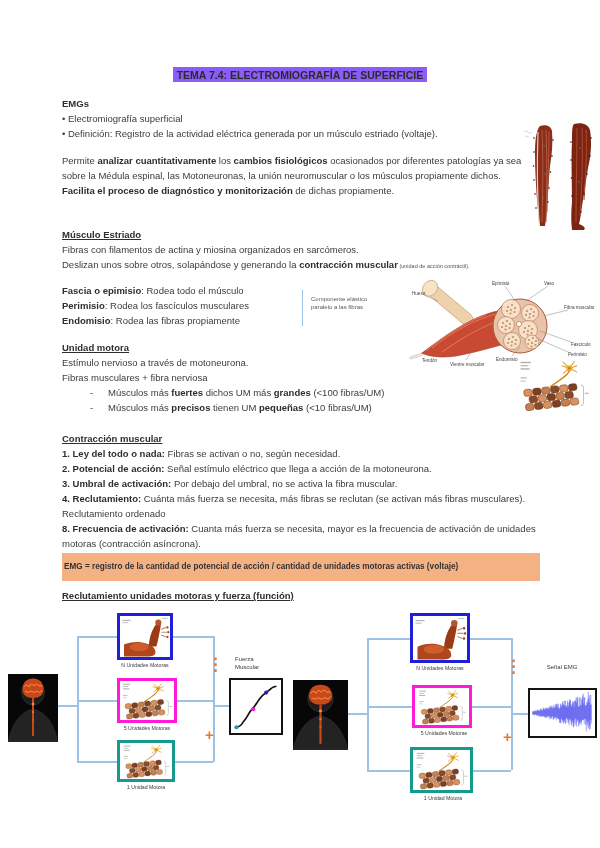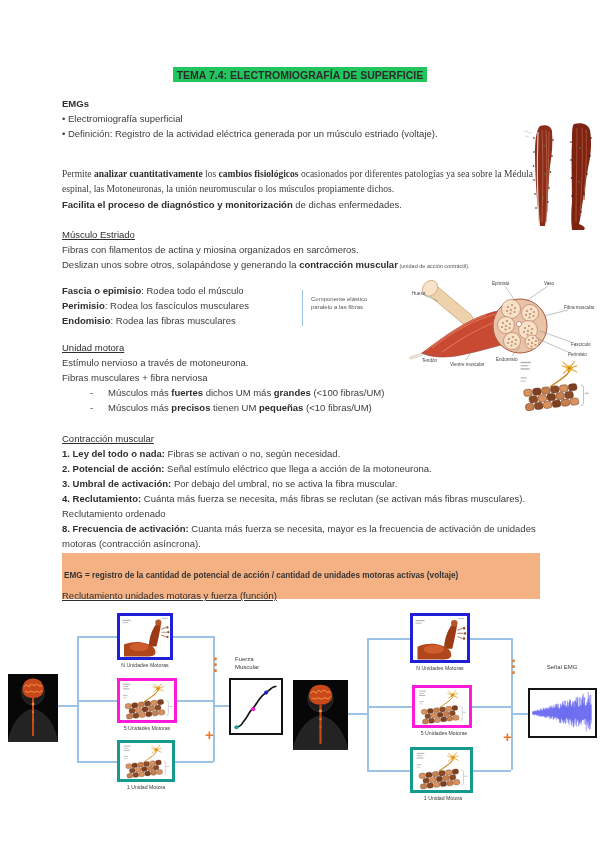--- a/index.html
+++ b/index.html
@@ -1,29 +1,29 @@
 <!DOCTYPE html>
 <html><head>
 <meta charset="utf-8">
 <style>
   html,body{margin:0;padding:0;width:600px;height:848px;background:#ffffff;overflow:hidden;}
   body{font-family:"Liberation Sans",sans-serif;color:#3b3b3b;position:relative;}
   .page{position:absolute;inset:0;background:#fff;}
   section{position:absolute;left:62px;width:480px;}
   p{margin:0;font-size:9.5px;line-height:15px;}
   .bb{font-weight:bold;color:#2e2e2e;}
-  .hd{font-weight:normal;color:#2e2e2e;text-decoration:underline;}
-  .mt9{margin-top:26px;font-family:Liberation Serif, serif;}
+  .hd{font-weight:bold;color:#2e2e2e;text-decoration:underline;}
+  .mt9{margin-top:12px;}
   .mt7{margin-top:9px;}
   .tiny{font-size:5.5px;color:#555;}
   .ind{padding-left:46px;position:relative;}
   .ind .dash{position:absolute;left:28px;}
   #title-row{position:absolute;top:64px;left:0;width:600px;text-align:center;}
-  #title-row span{background:#22c55e;color:#2b2b2b;font-weight:bold;font-size:10.5px;padding:1.5px 4px;white-space:nowrap;}
-  #hl-bar{position:absolute;top:553px;left:62px;width:478px;background:#f4b183;color:#333;font-weight:bold;font-size:8.2px;line-height:14px;padding:16px 2px;white-space:nowrap;box-sizing:border-box;}
+  #title-row span{background:#8b5cf6;color:#2b2b2b;font-weight:bold;font-size:10.5px;padding:1.5px 4px;white-space:nowrap;}
+  #hl-bar{position:absolute;top:553px;left:62px;width:478px;background:#f4b183;color:#333;font-weight:bold;font-size:8.2px;line-height:14px;padding:7px 2px;white-space:nowrap;box-sizing:border-box;}
   .abs{position:absolute;}
   .dline{position:absolute;background:#9cc2e5;}
   .dbox{position:absolute;background:#fff;box-sizing:border-box;display:flex;align-items:center;justify-content:center;overflow:hidden;}
   .bblue{border:3px solid #1f1fd8;}
   .bmag{border:3px solid #ff1ad9;}
   .bteal{border:3px solid #169a8d;}
   .gbox{position:absolute;border:2px solid #141414;background:#fff;box-sizing:border-box;}
   .orange{position:absolute;color:#e8782e;font-weight:bold;line-height:1;}
   .lblsvg{position:absolute;}
   .note-bracket{position:absolute;width:1.2px;background:#9cc2e5;}
@@ -158,30 +158,30 @@
           <circle cx="57" cy="60" r="0.7"></circle>
         </g>
     </svg>
   </div>
 
   <section style="top:96px">
     <p class="bb">EMGs</p>
     <p>• Electromiografía superficial</p>
     <p>• Definición: Registro de la actividad eléctrica generada por un músculo estriado (voltaje).</p>
     <p class="mt9"><span>Permite </span><span class="bb">analizar cuantitativamente</span><span> los </span><span class="bb">cambios fisiológicos</span><span> ocasionados por diferentes patologías ya sea sobre la Médula espinal, las Motoneuronas, la unión neuromuscular o los músculos propiamente dichos.</span></p>
-    <p><span class="bb">Facilita el proceso de diagnóstico y monitorización</span><span> de dichas enfermedades.</span></p>
+    <p><span class="bb">Facilita el proceso de diagnóstico y monitorización</span><span> de dichas propiamente.</span></p>
   </section>
 
   <section style="top:227px">
     <p class="hd">Músculo Estriado</p>
     <p>Fibras con filamentos de actina y miosina organizados en sarcómeros.</p>
     <p><span>Deslizan unos sobre otros, solapándose y generando la </span><span class="bb">contracción muscular</span><span class="tiny"> (unidad de acción contráctil).</span></p>
     <p class="mt7"><span class="bb">Fascia o epimisio</span><span>: Rodea todo el músculo</span></p>
     <p><span class="bb">Perimisio</span><span>: Rodea los fascículos musculares</span></p>
-    <p><span class="bb">Endomisio</span><span>: Rodea las fibras musculares</span></p>
+    <p><span class="bb">Endomisio</span><span>: Rodea las fibras propiamente</span></p>
   </section>
 
   <div class="note-bracket" style="left:302px;top:290px;height:36px;"></div>
   <svg class="lblsvg" style="left:309px;top:294px;" width="80" height="20" viewBox="0 0 80 20">
     <text x="2" y="7" font-size="6" fill="#5a5a5a">Componente elástico</text>
     <text x="2" y="15" font-size="6" fill="#5a5a5a">paralelo a las fibras</text>
   </svg>
 
   <div class="abs" style="left:408px;top:268px;width:192px;height:132px;">
     <svg width="192" height="132" viewBox="0 0 192 132">

